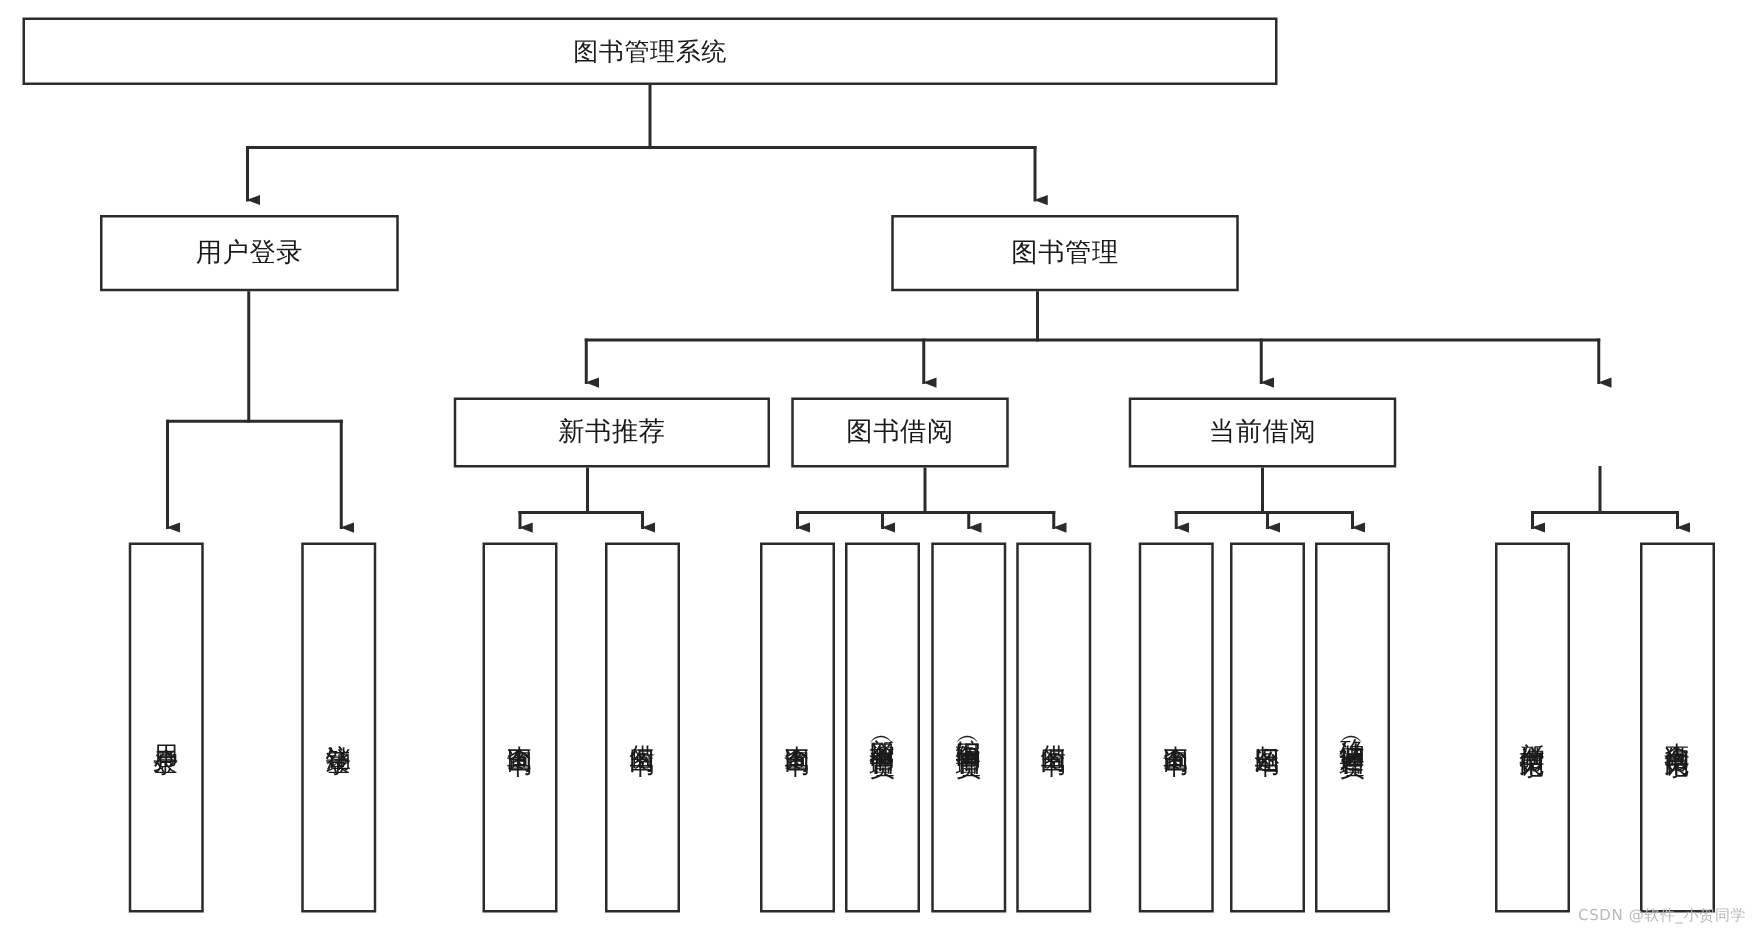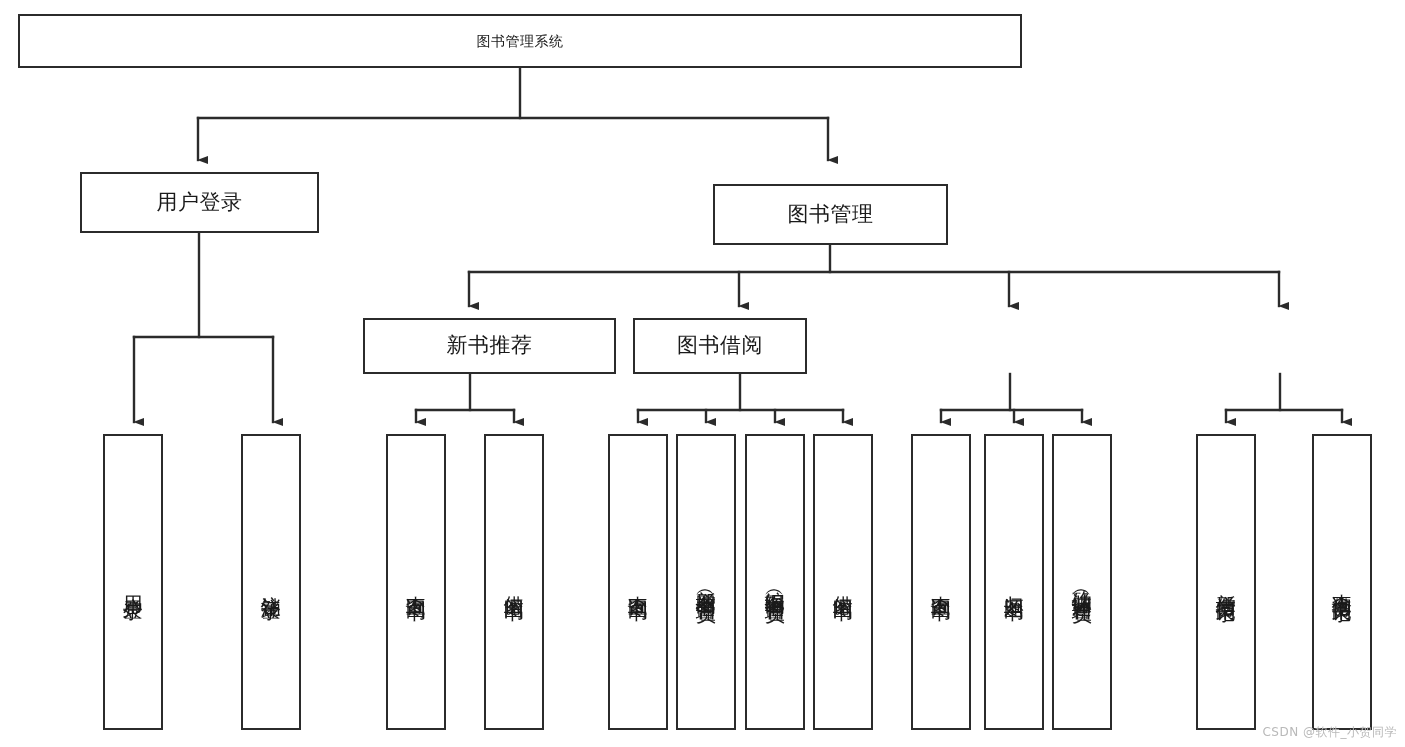--- a/index.html
+++ b/index.html
@@ -40,21 +40,21 @@
     text-align: center;
     letter-spacing: 0.5px;
   }
   
   .node.horiz .label {
     font-size: 21px;
     line-height: 1.2;
     white-space: nowrap;
   }
   .node.root .label {
-    font-size: 14px;
+    font-size: 20px;
   }
   
   .node.vert {
     align-items: center;
     justify-content: center;
     padding-top: 4px;
   }
   .node.vert .label {
     writing-mode: vertical-rl;
     text-orientation: upright;
@@ -133,30 +133,33 @@
     </g>
   </svg>
 
   <div class="node horiz root" style="left:18px; top:14px; width:1004px; height:54px;">
     <span class="label">图书管理系统</span>
   </div>
 
   <div class="node horiz" style="left:80px; top:172px; width:239px; height:61px;">
     <span class="label">用户登录</span>
   </div>
-  <div class="node horiz" style="left:713px; top:184px; width:235px; height:61px;">
+  <div class="node horiz" style="left:713px; top:172px; width:278px; height:61px;">
     <span class="label">图书管理</span>
   </div>
 
   <div class="node horiz" style="left:363px; top:318px; width:253px; height:56px;">
     <span class="label">新书推荐</span>
   </div>
   <div class="node horiz" style="left:633px; top:318px; width:174px; height:56px;">
     <span class="label">图书借阅</span>
   </div>
+  <div class="node horiz" style="left:903px; top:318px; width:214px; height:56px;">
+    <span class="label">当前借阅</span>
+  </div>
 
   <div class="node vert" style="left:103px; top:434px; width:60px; height:296px;">
     <span class="label">用户登录</span>
   </div>
   <div class="node vert" style="left:241px; top:434px; width:60px; height:296px;">
     <span class="label">注销登录</span>
   </div>
   <div class="node vert" style="left:386px; top:434px; width:60px; height:296px;">
     <span class="label">查询图书</span>
   </div>

